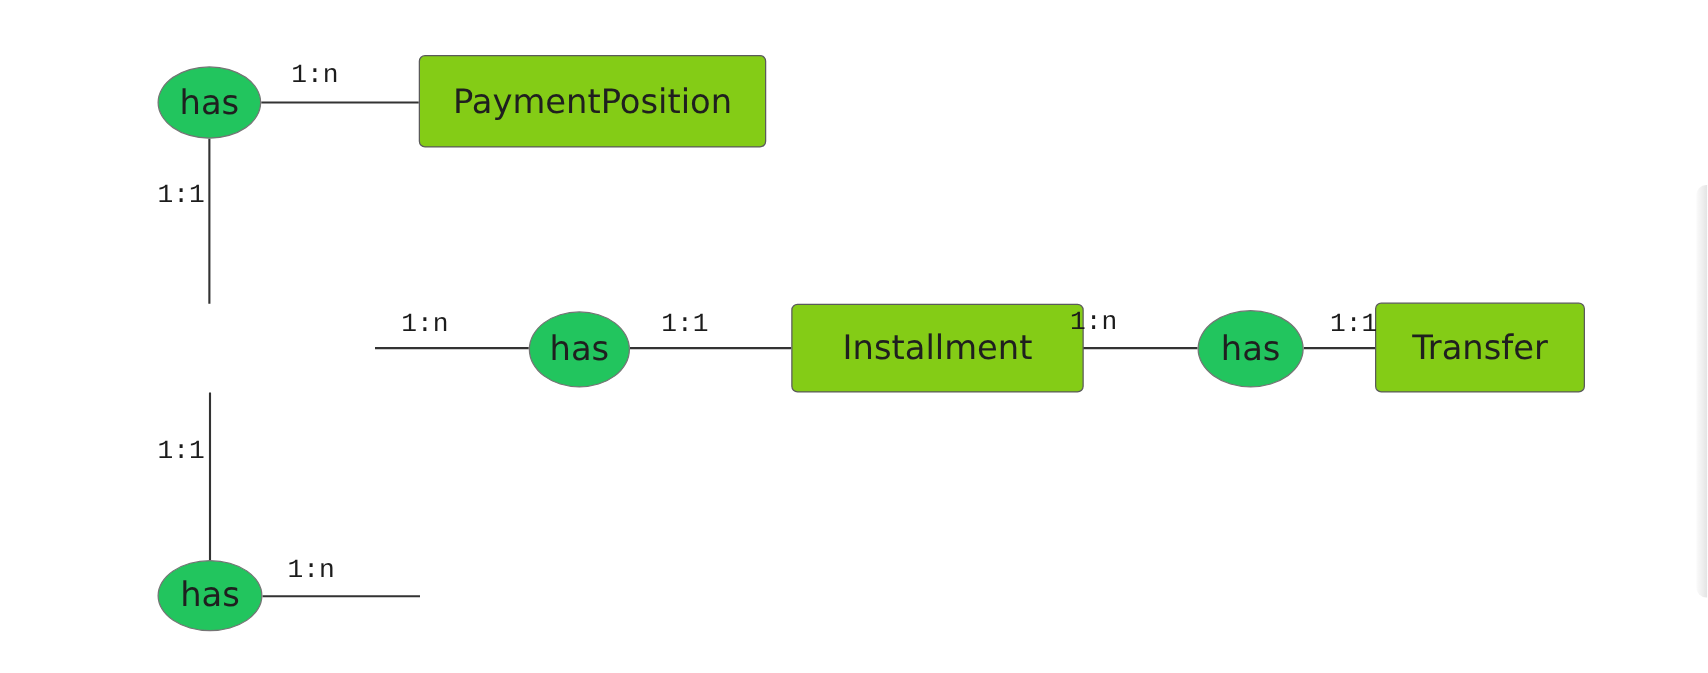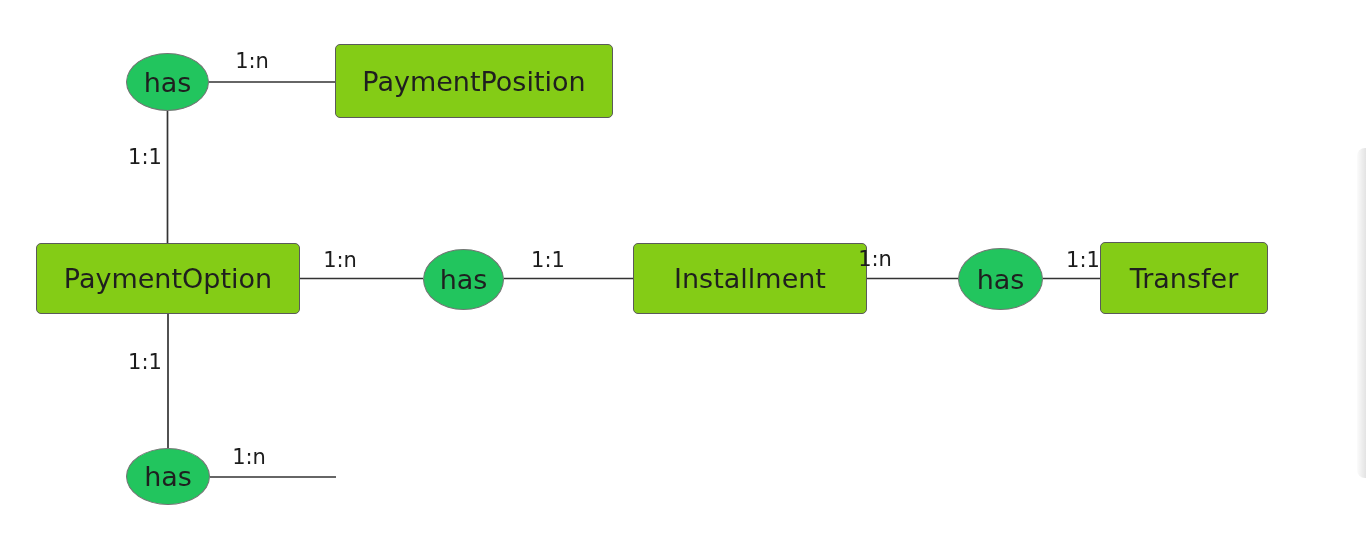--- a/index.html
+++ b/index.html
@@ -47,20 +47,21 @@
     color: #1f1f1f;
   }
 
   .cardinality {
     position: absolute;
     transform: translate(-50%, -50%);
     font-size: 21px;
     color: #1c1c1c;
     white-space: nowrap;
     line-height: 1;
+    font-family: Liberation Mono, monospace;
   }
 
   .scrollbar-thumb {
     position: absolute;
     right: 0;
     top: 148px;
     width: 9px;
     height: 330px;
     border-radius: 8px 0 0 8px;
     background: linear-gradient(to right, rgba(0,0,0,0.015), rgba(0,0,0,0.11));
@@ -87,23 +88,20 @@
 
     <line x1="168" y1="314" x2="168" y2="448" stroke="#333333" stroke-width="1.7"></line>
 
     <line x1="210" y1="477" x2="336" y2="477" stroke="#333333" stroke-width="1.7"></line>
   </svg>
 
   <div class="entity" style="left:335px; top:44px; width:278px; height:74px;">
     <span>PaymentPosition</span>
   </div>
 
-  <div class="entity" style="left:36px; top:243px; width:264px; height:71px;">
-    <span>PaymentOption</span>
-  </div>
 
   <div class="entity" style="left:633px; top:243px; width:234px; height:71px;">
     <span>Installment</span>
   </div>
 
   <div class="entity" style="left:1100px; top:242px; width:168px; height:72px;">
     <span>Transfer</span>
   </div>
 
 

